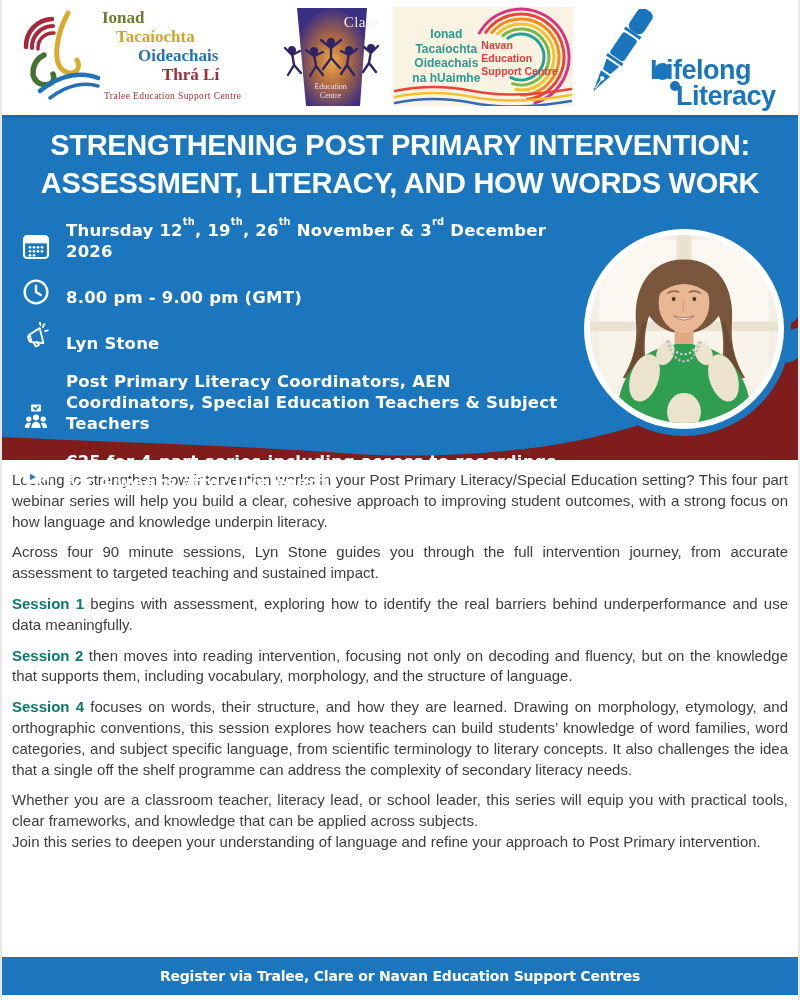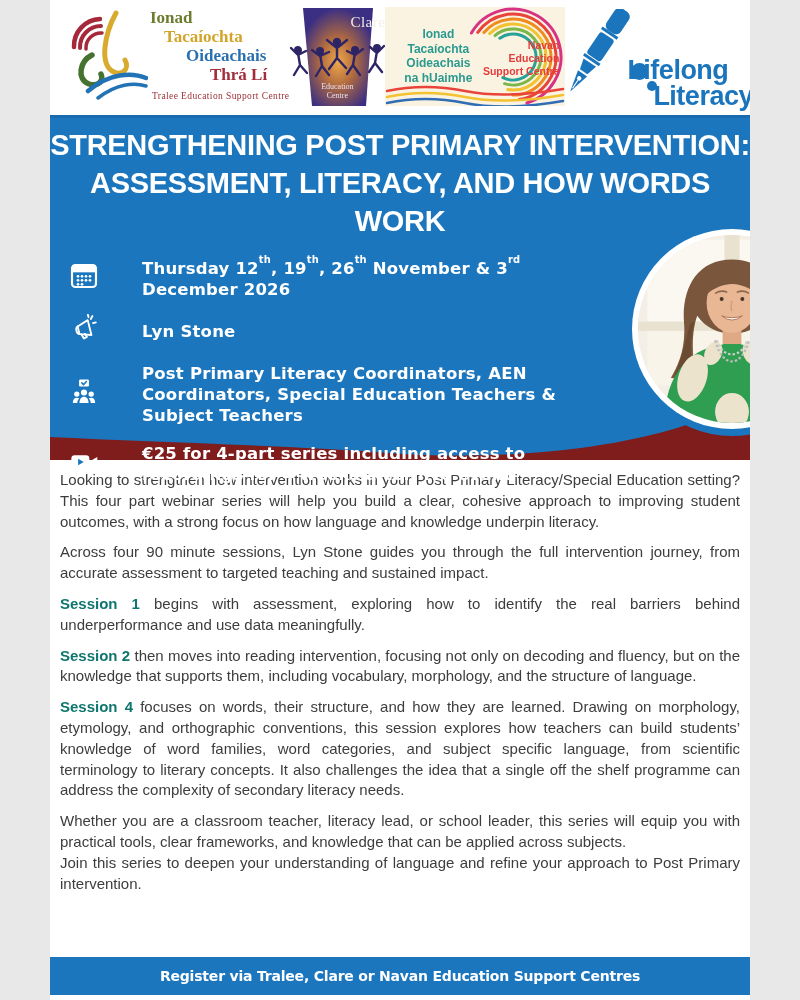--- a/index.html
+++ b/index.html
@@ -1,18 +1,18 @@
 <!DOCTYPE html>
 <html><head>
 <meta charset="utf-8">
 <style>
   * { margin:0; padding:0; box-sizing:border-box; }
   html,body { background:#e8e8e8; }
   .page {
-    width:700px; height:1000px; margin:0 auto; background:#ffffff;
+    width:796px; height:1000px; margin:0 auto; background:#ffffff;
     font-family:"Liberation Sans", sans-serif; overflow:hidden;
     display:flex; flex-direction:column; position:relative;
   }
 
   
   header.logos {
     height:115px; flex:0 0 115px; background:#ffffff;
     display:flex; align-items:center; justify-content:space-between;
     padding:4px 10px 6px 14px;
   }
@@ -43,21 +43,21 @@
   .navan {
     position:relative; width:180px; height:99px; flex:0 0 180px;
     background:#fbf3e2; overflow:hidden;
   }
   .navan svg { position:absolute; inset:0; }
   .navan-irish {
     position:absolute; top:20px; left:8px; width:90px; text-align:center;
     color:#2a9a8f; font-weight:bold; font-size:12px; line-height:14.5px;
   }
   .navan-badge {
-    position:absolute; top:32px; left:88px; width:86px; text-align:right;
+    position:absolute; top:32px; left:88px; width:86px; text-align:left;
     color:#e23c3c; font-weight:bold; font-size:10.5px; line-height:13px;
   }
 
   
   .lifelong { position:relative; width:200px; height:100px; flex:0 0 200px; }
   .lifelong svg.pen { position:absolute; left:0; top:2px; }
   .ll-text {
     position:absolute; left:62px; top:22px;
     color:#1b75bc; font-weight:bold; font-size:27px; line-height:26px; letter-spacing:-.5px;margin-top:28px;
   }
@@ -68,21 +68,21 @@
   
   .hero { position:relative; height:345px; flex:0 0 345px; background:#7f1d1d; }
   .hero-bg { position:absolute; inset:0; z-index:0; }
   .hero-content { position:relative; z-index:2; }
   .hero-title {
     color:#ffffff; text-align:center; font-weight:800;
     font-size:29px; line-height:38px; letter-spacing:-.3px;
     padding-top:11px; text-transform:uppercase;
   }
   .hero-rows { margin:13px 0 0 18px; width:552px; }
-  .detail-row { display:flex; align-items:center; margin-bottom:17px;gap:28px; }
+  .detail-row { display:flex; align-items:flex-end; margin-bottom:17px; }
   .detail-row .d-icon { flex:0 0 32px; width:32px; margin-right:14px; margin-top:-3px; }
   .detail-row .d-text {
     color:#ffffff; font-family:"DejaVu Sans", sans-serif; font-weight:bold;
     font-size:16.5px; line-height:21px; letter-spacing:.2px;
   }
   .d-text sup { font-size:60%; position:relative; top:-.45em; }
 
   .portrait {
     position:absolute; z-index:3; left:588px; top:120px; width:188px; height:188px;
     border-radius:50%; overflow:hidden; background:#f2ede4;
@@ -249,20 +249,27 @@
                 <circle cx="10.5" cy="16" r="1"></circle>
                 <circle cx="13.5" cy="16" r="1"></circle>
                 <circle cx="16.5" cy="16" r="1"></circle>
               <circle cx="7.5" cy="19" r="1"></circle>
                 <circle cx="10.5" cy="19" r="1"></circle>
             </g>
           </svg>
           <span class="d-text">Thursday 12<sup>th</sup>, 19<sup>th</sup>, 26<sup>th</sup> November &amp; 3<sup>rd</sup> December 2026</span>
         </div>
 
+        <div class="detail-row">
+          <svg class="d-icon" viewBox="0 0 24 24" fill="none" stroke="#fff" stroke-linecap="round">
+            <circle cx="12" cy="12" r="8.5" stroke-width="1.8"></circle>
+            <path d="M12 7.2 V12 L15.6 14.2" stroke-width="1.8"></path>
+          </svg>
+          <span class="d-text">8.00 pm - 9.00 pm (GMT)</span>
+        </div>
 
         <div class="detail-row">
           <svg class="d-icon" viewBox="0 0 24 24" fill="none" stroke="#fff" stroke-width="1.4" stroke-linejoin="round" stroke-linecap="round">
             <g transform="rotate(-14 12 12)">
               <path d="M16.5 5.5 L16.5 17 L8 14.2 L8 8.3 Z"></path>
               <path d="M8 8.3 C5.8 8.8 5.8 13.7 8 14.2"></path>
               <path d="M9.3 14.6 L10.4 18.2 L12.9 17.5 L11.9 14.9"></path>
               <path d="M19 5.2 l1.6 -1.8 M19.8 8.6 h2.2 M17.6 3.4 v-1.8"></path>
             </g>
           </svg>

